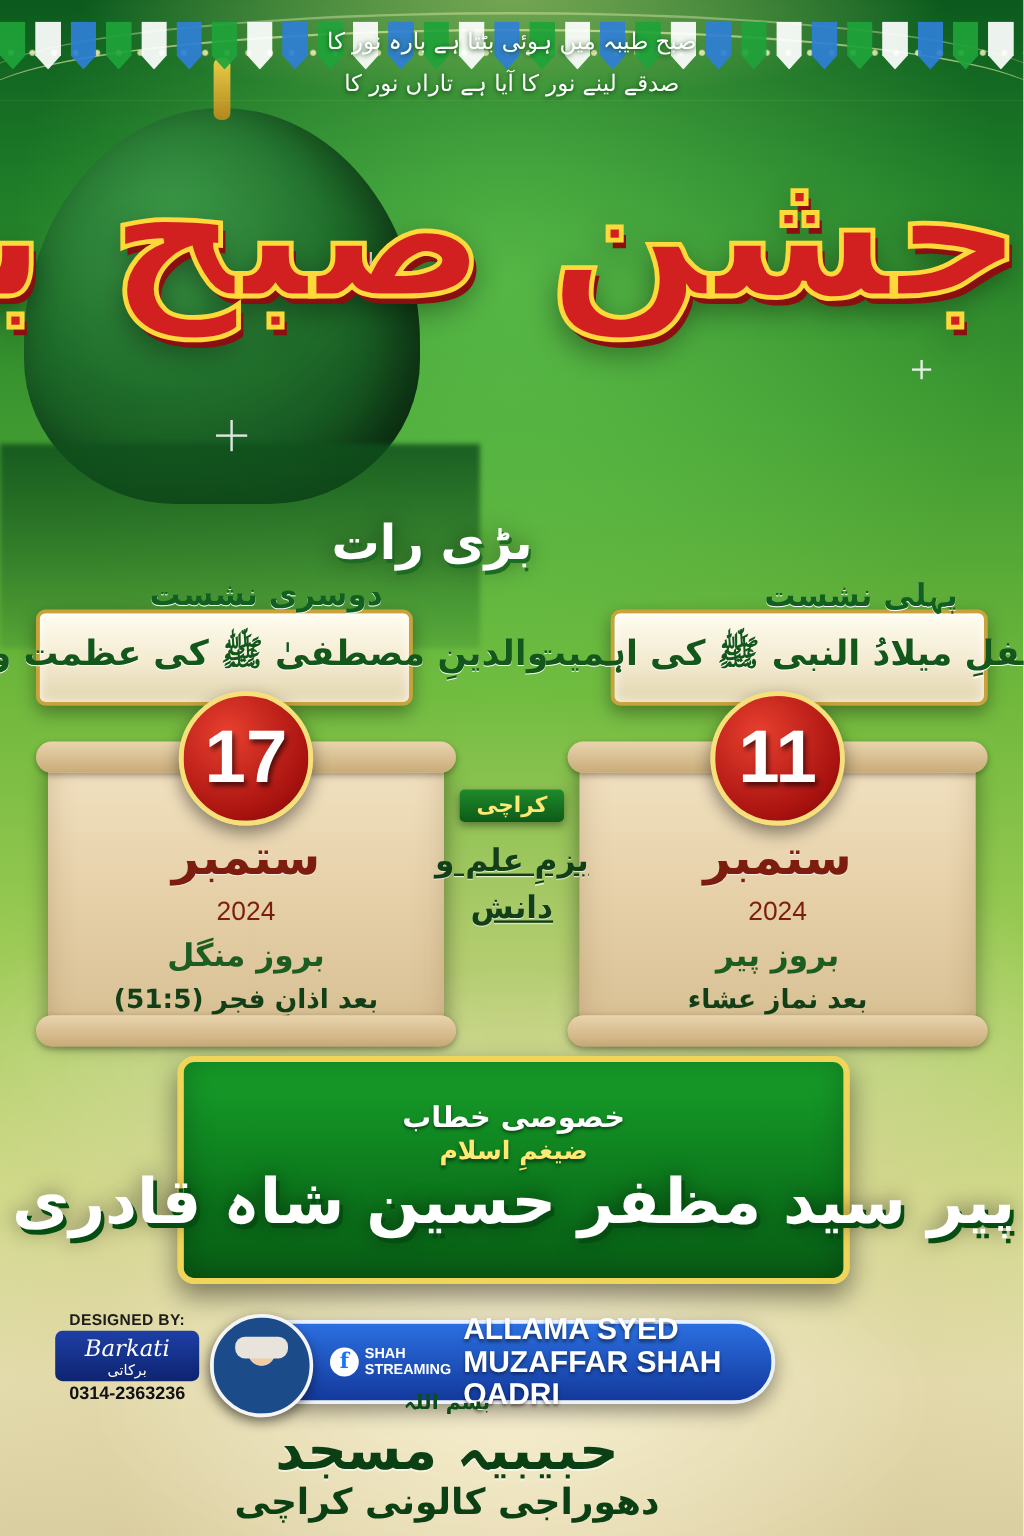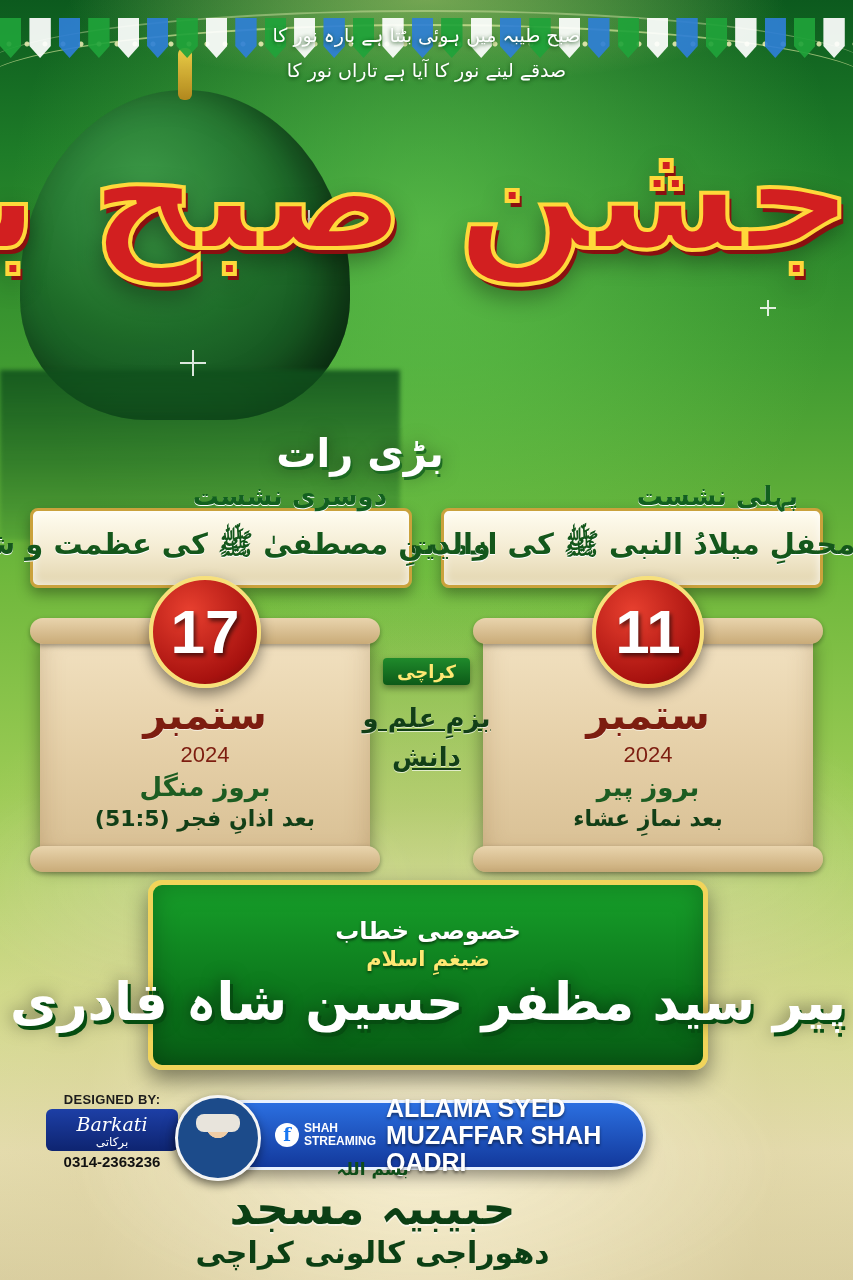--- a/index.html
+++ b/index.html
@@ -151,21 +151,21 @@
   .sessions {
     position: absolute;
     top: 508px; left: 30px; right: 30px;
     display: flex;
     flex-direction: row-reverse;
     justify-content: space-between;
     gap: 18px;
   }
   .session {
     position: relative;
-    width: 382px;
+    width: 314px;
     height: 80px;
     background: linear-gradient(180deg, #fffdf0 0%, #f3ead0 55%, #e2d5ae 100%);
     border: 3px solid #caa23c;
     border-radius: 8px;
     box-shadow: 0 6px 14px rgba(0,0,0,.35), inset 0 0 10px rgba(255,255,255,.8);
     display: flex;
     align-items: center;
     justify-content: center;
   }
   .session-label {
@@ -217,21 +217,21 @@
     color: #fff;
     font-size: 62px; font-weight: bold;
     line-height: 104px;
     text-align: center;
     text-shadow: 2px 3px 4px rgba(0,0,0,.6);
     box-shadow: 0 6px 14px rgba(0,0,0,.45);
   }
   .scroll-inner {
     position: absolute;
     left: 10px; right: 10px; top: 62px; bottom: 14px;
-    display: flex; flex-direction: column; align-items: center; justify-content: flex-start;
+    display: flex; flex-direction: column; align-items: center; justify-content: space-between;
     gap: 4px;
   }
   .d-month {
     font-size: 40px; font-weight: bold; color: #7d1d10;
     text-shadow: 0 1px 0 rgba(255,255,255,.6);
   }
   .d-year { font-size: 22px; font-weight: normal; color: #7d1d10; }
   .d-day  { font-size: 26px; font-weight: bold; color: #1d5d22; }
   .d-time { font-size: 22px; font-weight: bold; color: #123f17; }
 
@@ -283,21 +283,21 @@
   .sp-name {
     font-size: 52px; font-weight: bold; color: #ffffff;
     text-shadow: 3px 4px 0 #064d11, 0 0 18px rgba(0,0,0,.5);
     line-height: 1.2;
   }
 
   
   .designer {
     position: absolute;
     left: 46px; top: 1092px;
-    width: 132px;
+    width: 120px;
     text-align: center;
   }
   .d-label { font-size: 13px; font-weight: bold; color: #1c1c1c; letter-spacing: .3px; }
   .d-box {
     margin-top: 2px;
     background: linear-gradient(180deg, #1d3fa6, #0e2470);
     color: #fff;
     border-radius: 6px;
     padding: 4px 0 2px;
   }

